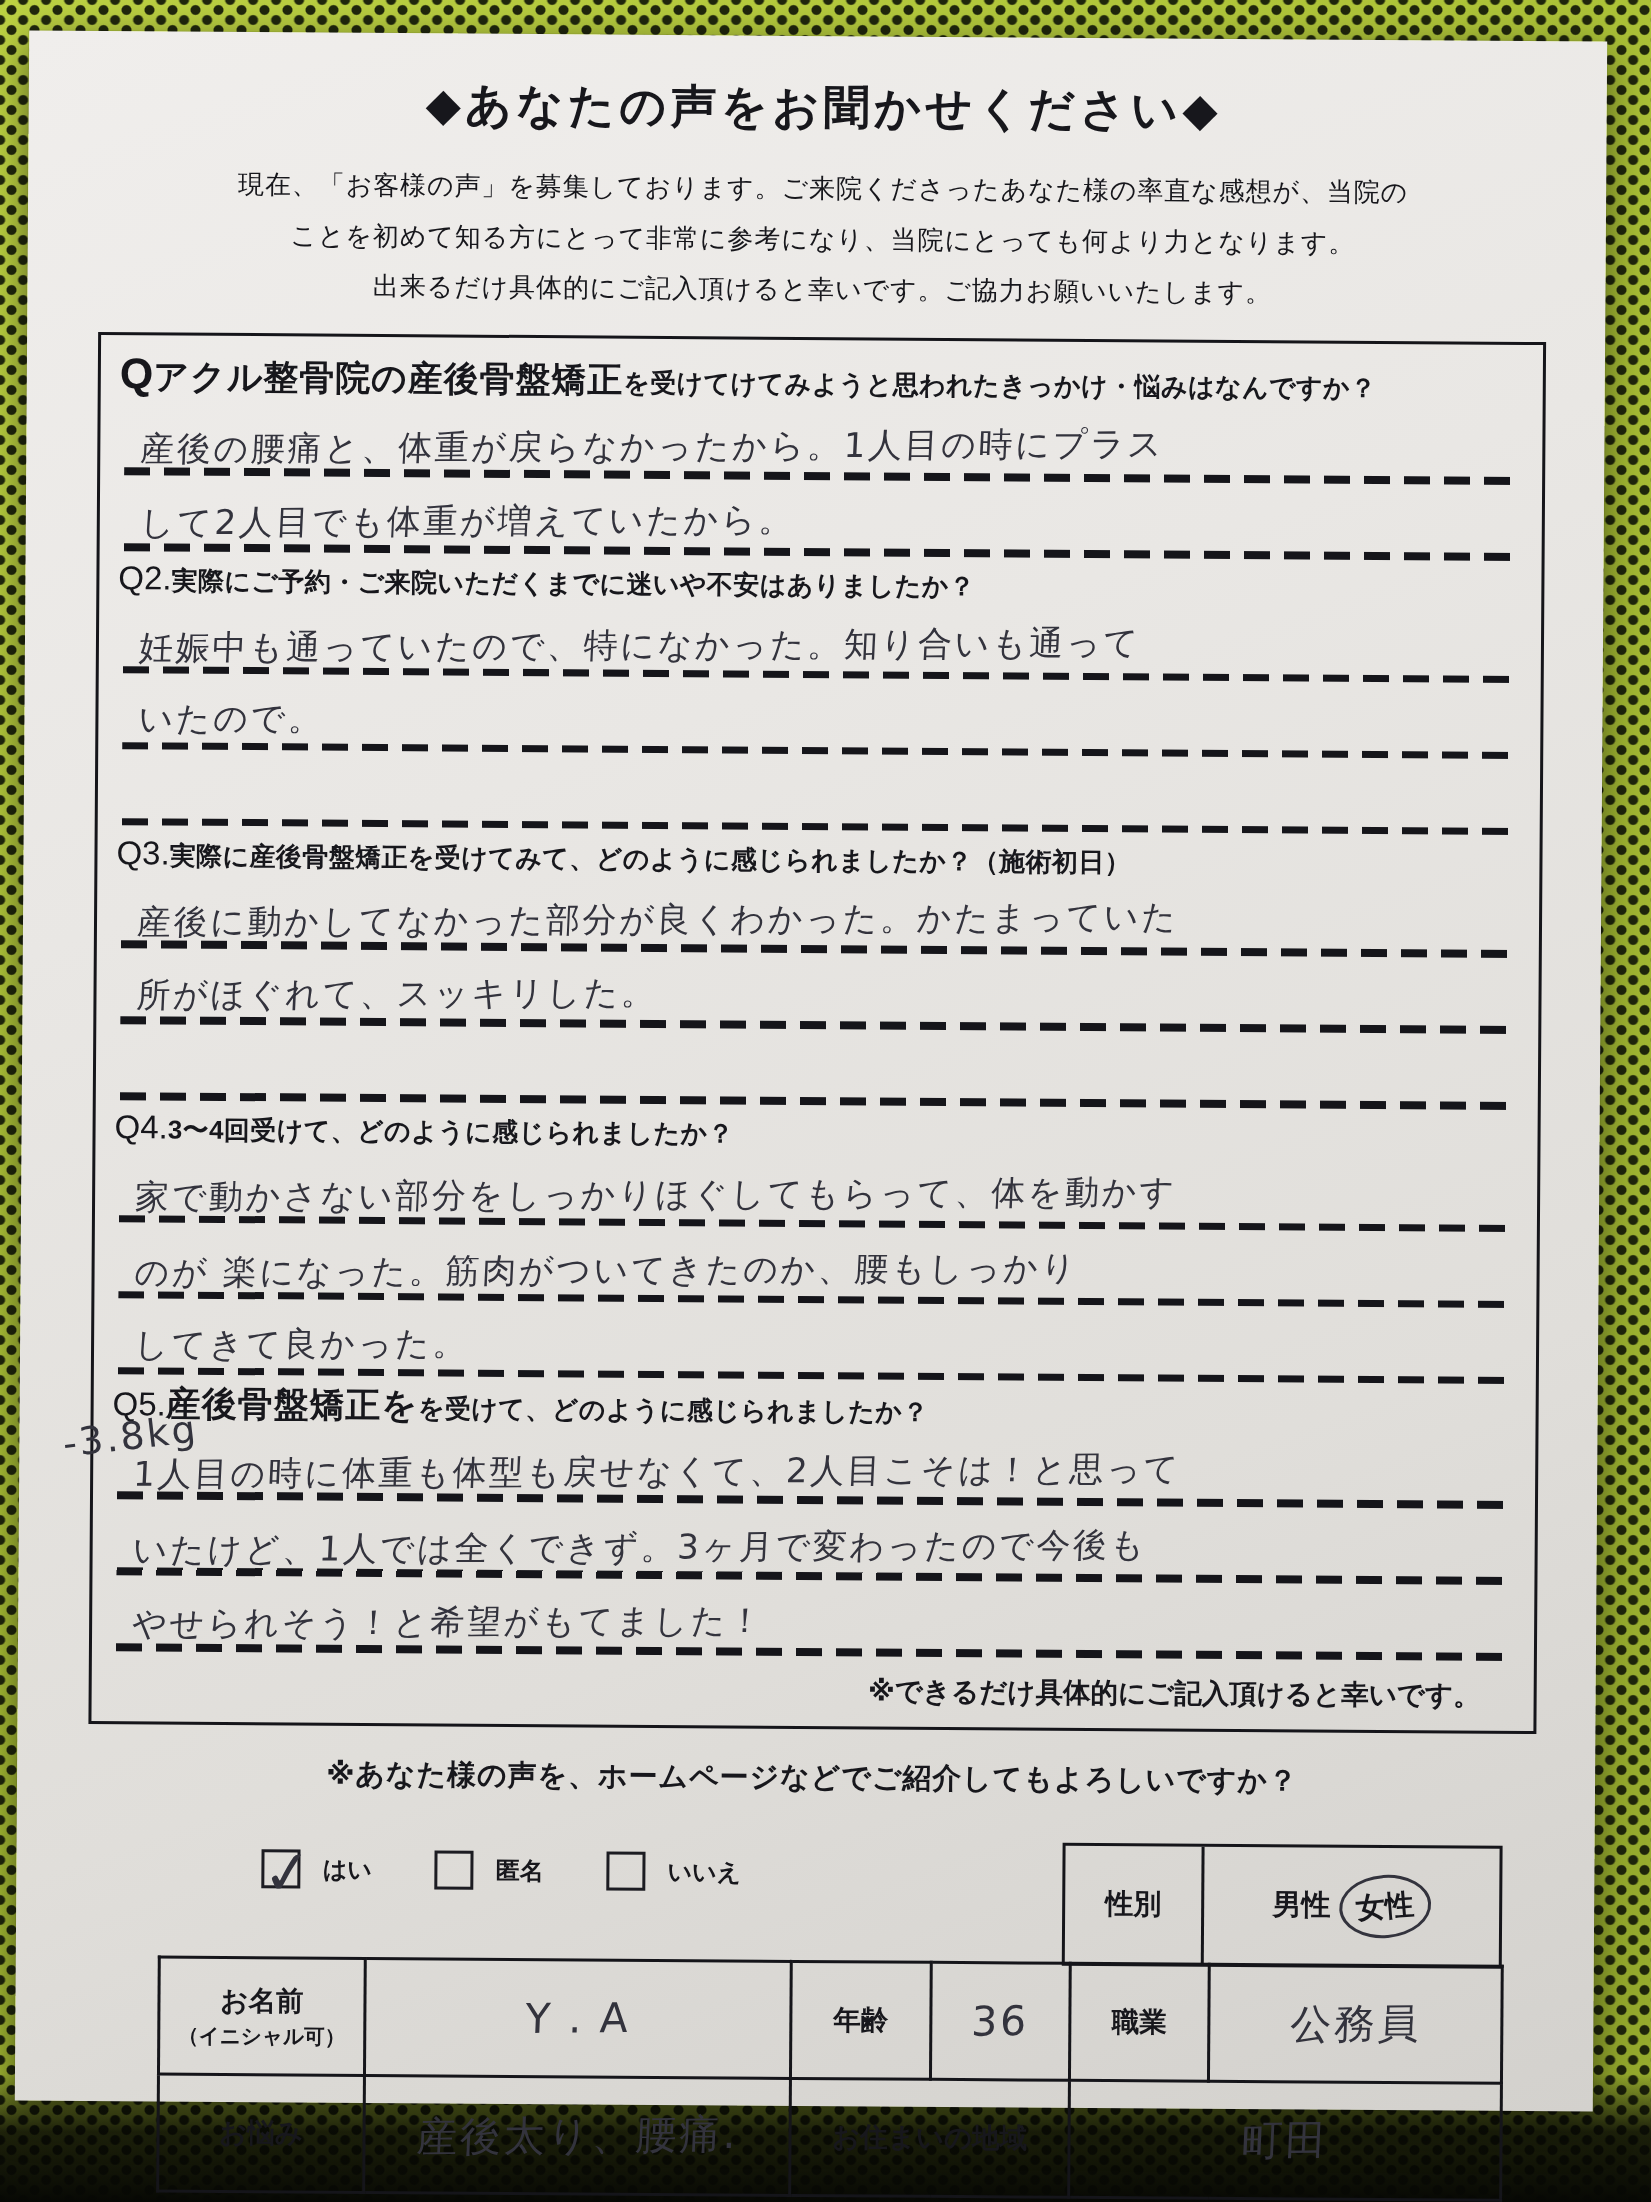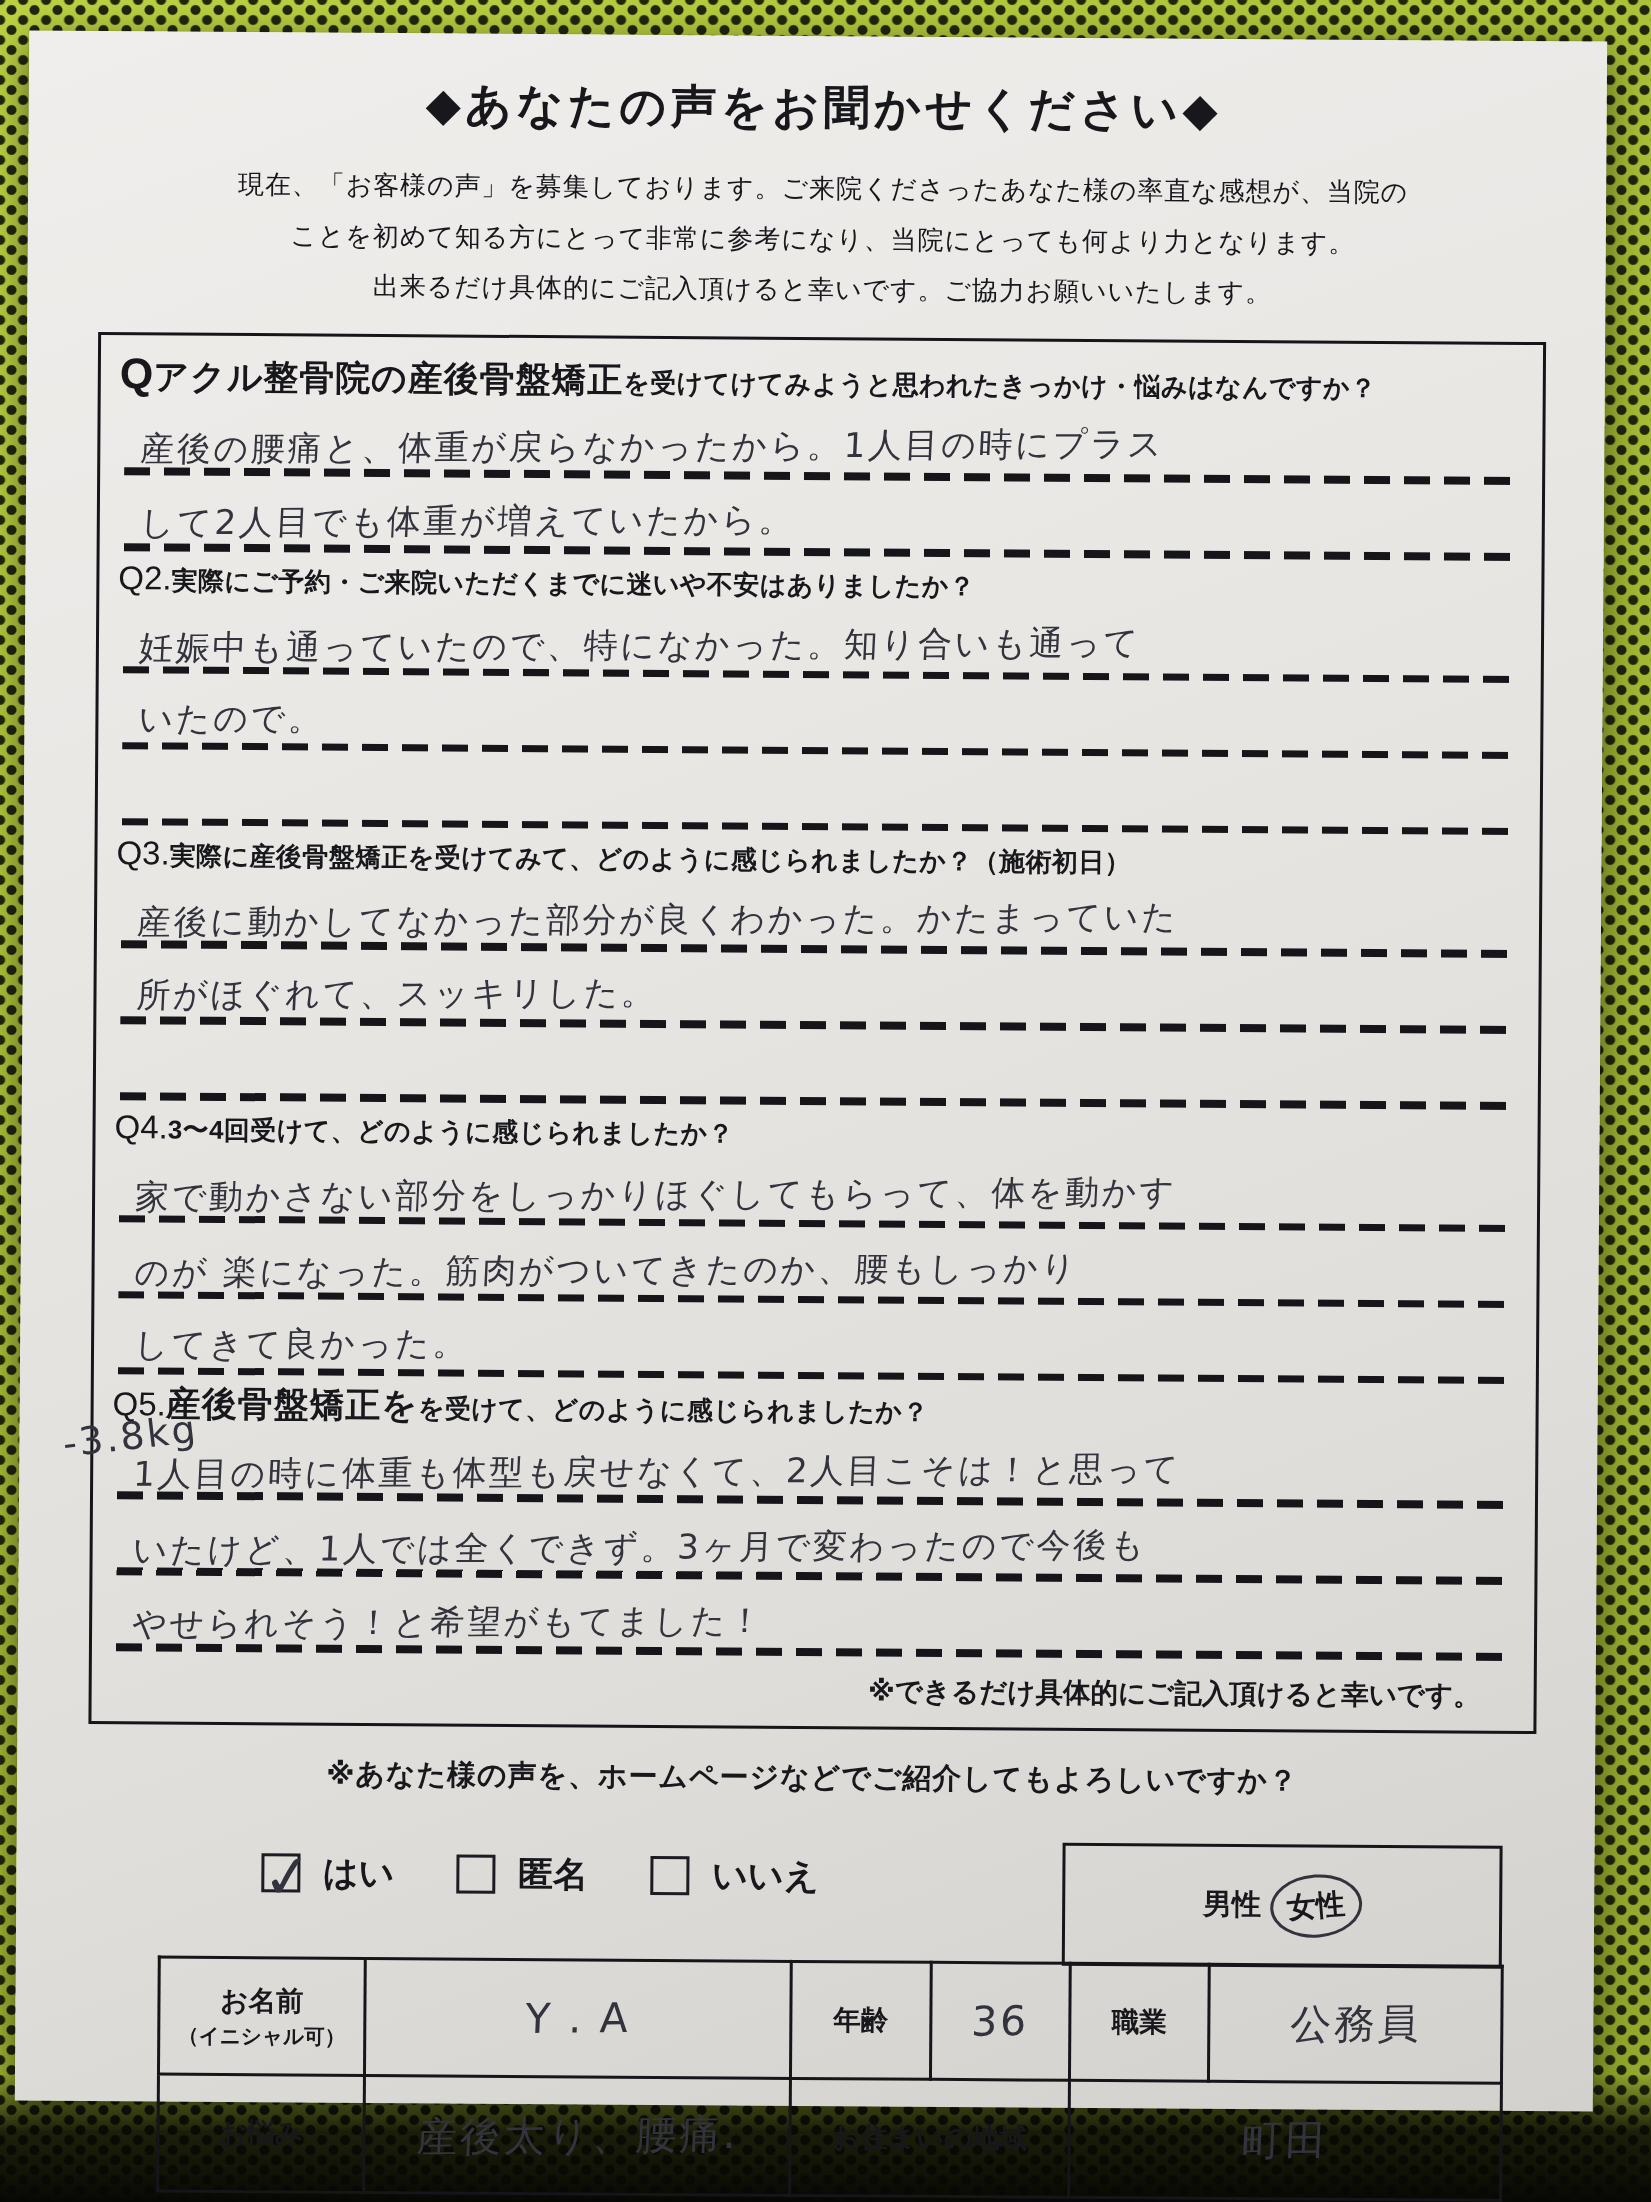--- a/index.html
+++ b/index.html
@@ -37,21 +37,21 @@
   .ans-line::after{content:"";position:absolute;left:0;right:0;bottom:0;height:7.7px;
     background:repeating-linear-gradient(90deg,#15151a 0 26px,transparent 26px 40px);}
   .hw{font-family:"DejaVu Sans",sans-serif;color:#33333d;letter-spacing:2.6px;white-space:nowrap;}
   .ans-line .hw{position:absolute;left:15.5px;bottom:8.6px;font-size:34px;transform:rotate(-.7deg) skewX(-3deg);}
   .box-note{font-size:27.5px;font-weight:800;text-align:right;padding:17px 34px 8.6px 0;}
   .consent-q{margin-top:29px;text-align:center;font-size:29px;font-weight:800;letter-spacing:0.9px;}
   .consent-row{position:relative;height:145px;margin:17px 0 0 71px;width:1344px;}
   .cb-group{display:flex;align-items:center;gap:22.4px;position:absolute;left:103px;top:38px;}
   .cb{width:33px;height:33px;border:3.4px solid #1c1c22;position:relative;background:transparent;}
   .cb .tick{position:absolute;left:-1.7px;bottom:-3.4px;font-size:60px;line-height:.55;color:#33333d;transform:rotate(-6deg);font-family:"DejaVu Sans",sans-serif;}
-  .cb-label{font-size:35px;font-weight:800;margin-right:40px;}
+  .cb-label{font-size:24px;font-weight:800;margin-right:40px;}
   .gender-table{position:absolute;right:0;bottom:-3.4px;width:434px;height:117px;border:3.4px solid #15151a;display:flex;background:transparent;}
   .gender-cell1{width:136px;border-right:3.4px solid #15151a;display:flex;align-items:center;justify-content:center;font-size:28px;font-weight:800;}
   .gender-cell2{flex:1;display:flex;align-items:center;justify-content:center;gap:8.6px;font-size:29px;font-weight:800;}
   .circled{border:3px solid #33333d;border-radius:50%;padding:8.6px 13.8px;transform:rotate(-5deg);}
   table.info{border-collapse:collapse;margin-left:71px;width:1344px;table-layout:fixed;}
   table.info td{border:3.4px solid #15151a;padding:5.2px 8.6px;vertical-align:middle;}
   .lab{background:transparent;text-align:center;font-weight:800;}
   .lab .l1{font-size:27.5px;}
   .lab .l2{font-size:20.6px;display:block;margin-top:3.4px;}
   td.val{text-align:center;}
@@ -160,20 +160,21 @@
       <span class="cb">
           <span class="tick">✓</span>
         </span>
       <span class="cb-label">はい</span>
       <span class="cb"></span>
       <span class="cb-label">匿名</span>
       <span class="cb"></span>
       <span class="cb-label">いいえ</span>
     </div>
     <div class="gender-table">
+      <div class="gender-cell1">性別</div>
       <div class="gender-cell2">
         <span>男性</span>
         <span class="circled">女性</span>
       </div>
     </div>
   </div>
 
   <table class="info">
     <colgroup>
         <col style="width:206px">

